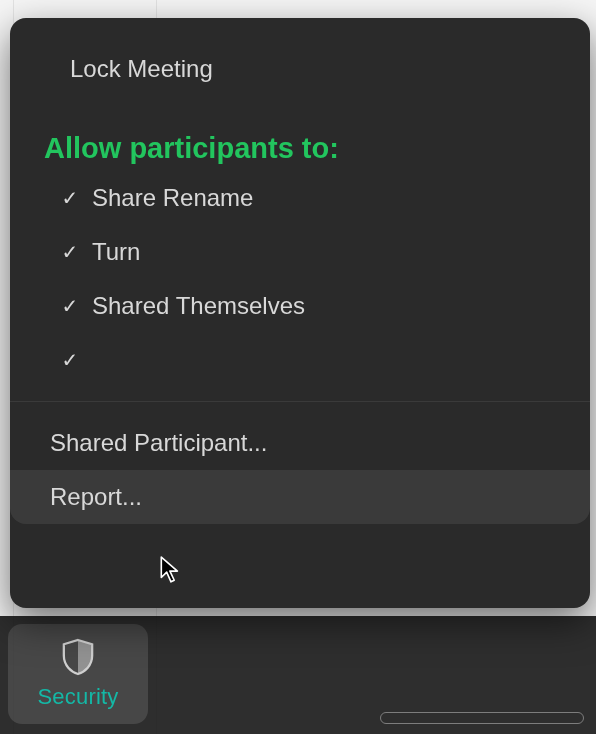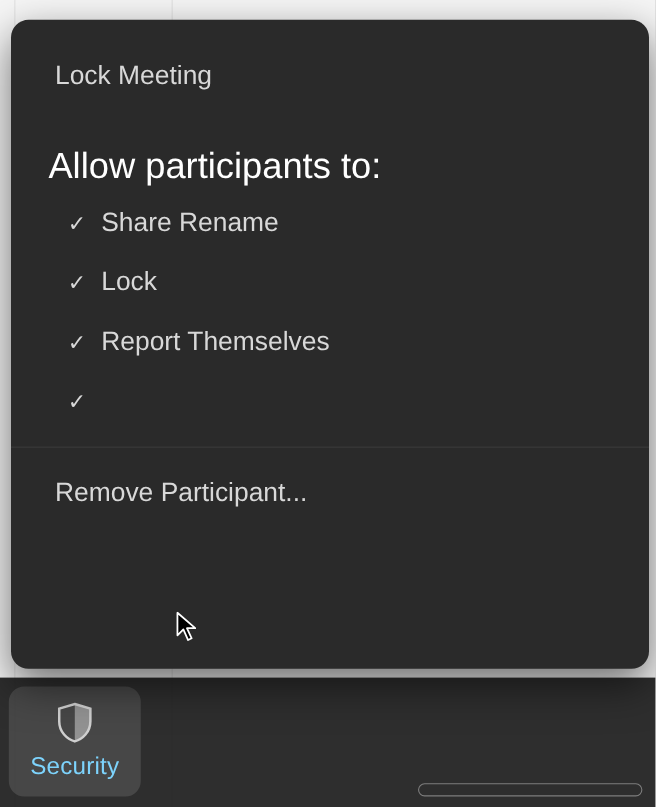--- a/index.html
+++ b/index.html
@@ -5,41 +5,41 @@
   html,body{margin:0;padding:0;width:596px;height:734px;background:#f4f4f4;font-family:-apple-system,BlinkMacSystemFont,"Segoe UI",Helvetica,Arial,sans-serif;overflow:hidden;}
   .canvas{position:relative;width:596px;height:734px;}
   
   .grid{position:absolute;inset:0;background:#f5f5f5;}
   .grid::before,.grid::after{content:"";position:absolute;top:0;bottom:0;width:1px;background:#e2e2e2;}
   .grid::before{left:13px;}
   .grid::after{left:156px;}
 
   .toolbar{position:absolute;left:0;right:0;bottom:0;height:118px;background:rgba(30,30,30,0.93);}
   .toolbar-scrollbar{position:absolute;right:12px;bottom:10px;width:202px;height:10px;border:1px solid #7d7d7d;border-radius:6px;}
-  .toolbar-btn{position:absolute;left:8px;top:8px;width:120px;height:100px;border-radius:14px;background:rgba(255,255,255,0.12);display:flex;flex-direction:column;align-items:center;justify-content:center;gap:8px;color:#7dd3fc;}
+  .toolbar-btn{position:absolute;left:8px;top:8px;width:140px;height:100px;border-radius:14px;background:rgba(255,255,255,0.12);display:flex;flex-direction:column;align-items:center;justify-content:center;gap:8px;color:#14b8a6;}
   .toolbar-btn .lbl{font-size:22px;letter-spacing:.2px;}
   .shield{width:34px;height:38px;}
 
   .menu{position:absolute;left:10px;top:18px;right:6px;height:590px;background:#2a2a2a;border-radius:16px;box-shadow:0 14px 38px rgba(0,0,0,.55);color:#d8d8d8;}
   .item{display:flex;align-items:center;height:54px;padding:0 34px;font-size:24px;cursor:default;}
   .item.hovered{background:rgba(255,255,255,0.08);}
   .item .check{width:32px;display:inline-flex;justify-content:center;color:#d8d8d8;font-size:20px;margin-left:-4px;}
   .item .label{padding-left:6px;}
   .item.indent{padding-left:48px;}
-  .heading{padding:14px 34px 6px;font-size:33px;font-weight:400;color:#ffffff;}
+  .heading{padding:14px 34px 6px;font-size:29px;font-weight:700;color:#22c55e;}
   .section-gap{height:22px;}
   .sep{height:1px;background:rgba(255,255,255,0.08);margin:14px 0;}
   .topgap{height:20px;}
 
   .menu .group-top .item:first-child{margin-top:4px;}
 
   .cursor{position:absolute;left:160px;top:556px;width:22px;height:28px;pointer-events:none;}
 
   
-  .group-top .item{height:54px;}
+  .group-top .item{height:54px;margin-left:20px;}
   
   .menu > :last-child{border-bottom-left-radius:16px;border-bottom-right-radius:16px;overflow:hidden;}
 </style>
 </head>
 <body>
 <div class="canvas">
   <div class="grid"></div>
 
   <div class="toolbar">
     <div class="toolbar-btn">
@@ -62,33 +62,36 @@
 
     <div class="section-gap"></div>
     <div class="heading">Allow participants to:</div>
 
     <div class="item indent">
       <span class="check">✓</span>
       <span class="label">Share Rename</span>
     </div>
     <div class="item indent">
       <span class="check">✓</span>
-      <span class="label">Lock</span>
+      <span class="label">Turn</span>
     </div>
     <div class="item indent">
       <span class="check">✓</span>
-      <span class="label">Report Themselves</span>
+      <span class="label">Shared Themselves</span>
     </div>
     <div class="item indent">
       <span class="check">✓</span>
     </div>
 
     <div class="sep"></div>
 
     <div class="item">
-      <span class="label">Remove Participant...</span>
+      <span class="label">Shared Participant...</span>
+    </div>
+    <div class="item hovered">
+      <span class="label">Report...</span>
     </div>
   </div>
 
   <svg class="cursor" viewBox="0 0 20 26">
     <path d="M1 1 L1 20 L6 15 L10 24 L13 22.5 L9 14 L16 14 Z" fill="#000" stroke="#fff" stroke-width="1.5" stroke-linejoin="round"></path>
   </svg>
 </div>
 
 </body></html>

